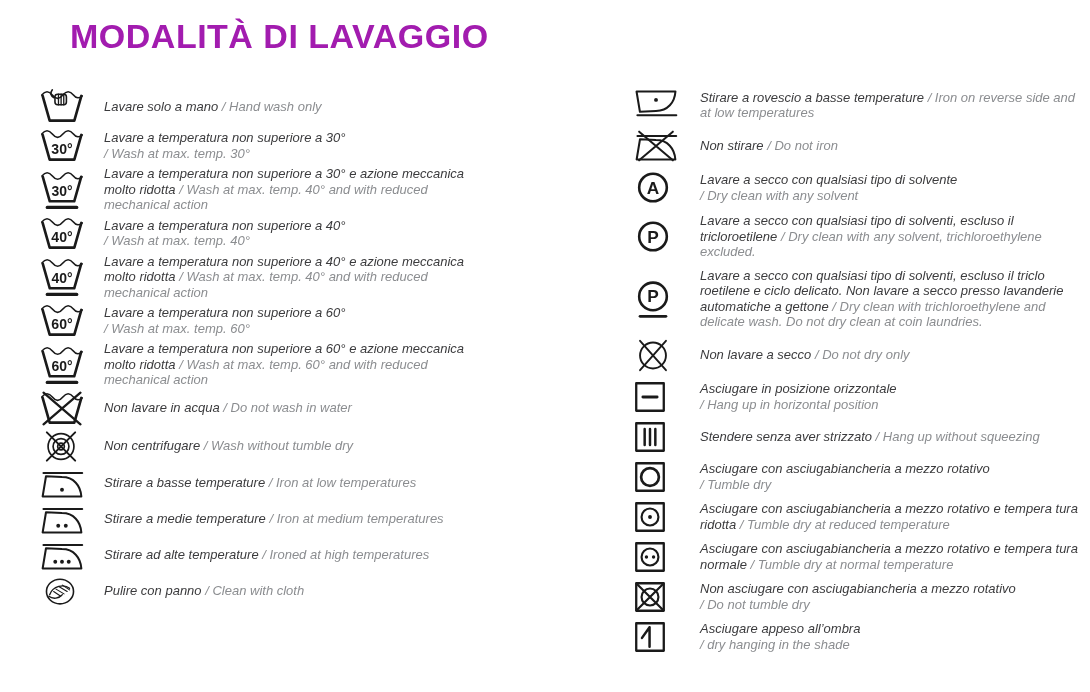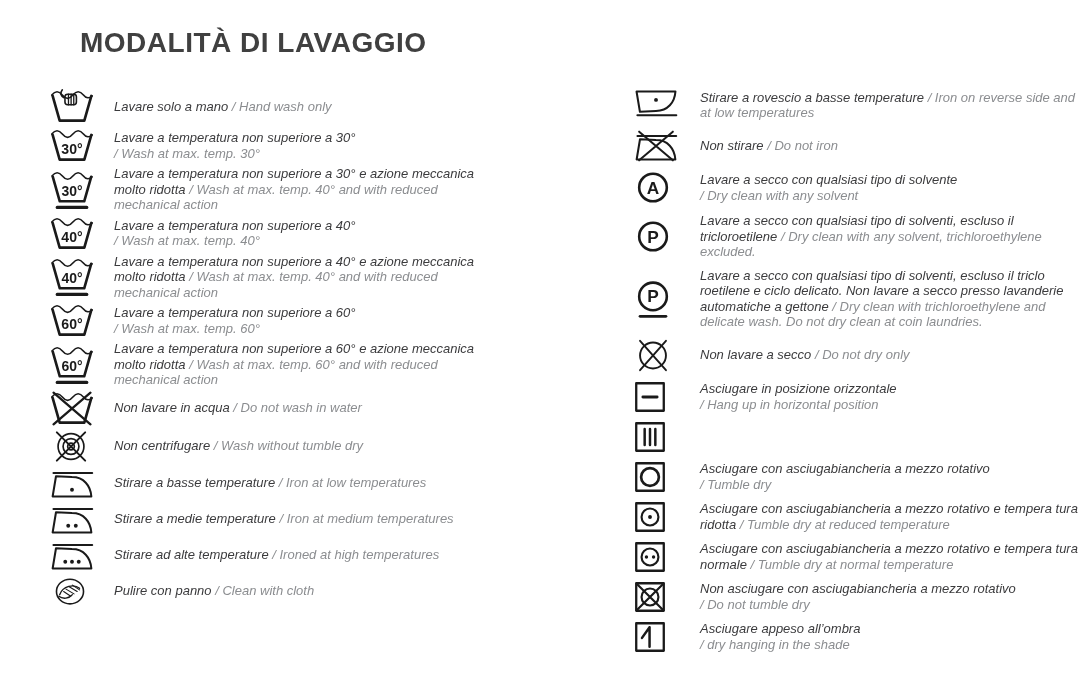--- a/index.html
+++ b/index.html
@@ -1,25 +1,25 @@
 <!DOCTYPE html>
 <html><head>
 <meta charset="utf-8">
 <style>
   html,body{margin:0;padding:0;}
   body{
     width:1090px;height:692px;background:#ffffff;position:relative;overflow:hidden;
     font-family:"Liberation Sans",sans-serif;
   }
   .page-title{
-    position:absolute;left:63px;top:10px;margin:17px;
-    font-size:28px;font-weight:700;letter-spacing:.5px;color:#404040;
+    position:absolute;left:63px;top:10px;margin:7px;
+    font-size:34px;font-weight:700;letter-spacing:.5px;color:#a21caf;
   }
   .col{position:absolute;top:88px;}
-  .col-left{left:50px;width:452px;}
+  .col-left{left:40px;width:452px;}
   .col-right{left:634px;width:462px;}
   .row{display:flex;align-items:center;}
   .col-left  .row{margin-bottom:2px;min-height:34px;}
   .col-right .row{margin-bottom:8px;min-height:32px;}
   .icon{flex:0 0 64px;width:64px;display:flex;align-items:center;}
   .col-right .icon{flex-basis:66px;width:66px;}
   .txt{
     font-style:italic;font-size:13px;line-height:15.5px;color:#3b3b3d;width:378px;
   }
   .col-right .txt{width:382px;}
@@ -242,20 +242,21 @@
       </span>
       <span class="txt"><span class="it">Asciugare in posizione orizzontale</span><br><span class="en">/ Hang up in horizontal position</span></span>
     </div>
     <div class="row">
       <span class="icon">
         <svg width="32" height="32" viewBox="0 0 36 36">
           <rect x="2.5" y="2.5" width="31" height="31" stroke-width="2.6" stroke="#1a1a1a" fill="none" stroke-linecap="round" stroke-linejoin="round"></rect>
           <path d="M12 9 V27 M18 9 V27 M24 9 V27" stroke-width="2.8" stroke="#1a1a1a" fill="none" stroke-linecap="round" stroke-linejoin="round"></path>
         </svg>
       </span>
+      <span class="txt"><span class="it">Stendere senza aver strizzato</span> <span class="en">/ Hang up without squeezing</span></span>
     </div>
     <div class="row">
       <span class="icon">
         <svg width="32" height="32" viewBox="0 0 36 36">
           <rect x="2.5" y="2.5" width="31" height="31" stroke-width="2.6" stroke="#1a1a1a" fill="none" stroke-linecap="round" stroke-linejoin="round"></rect>
           <circle cx="18" cy="18" r="10" stroke-width="3" stroke="#1a1a1a" fill="none" stroke-linecap="round" stroke-linejoin="round"></circle>
         </svg>
       </span>
       <span class="txt"><span class="it">Asciugare con asciugabiancheria a mezzo rotativo</span><br><span class="en">/ Tumble dry</span></span>
     </div>

